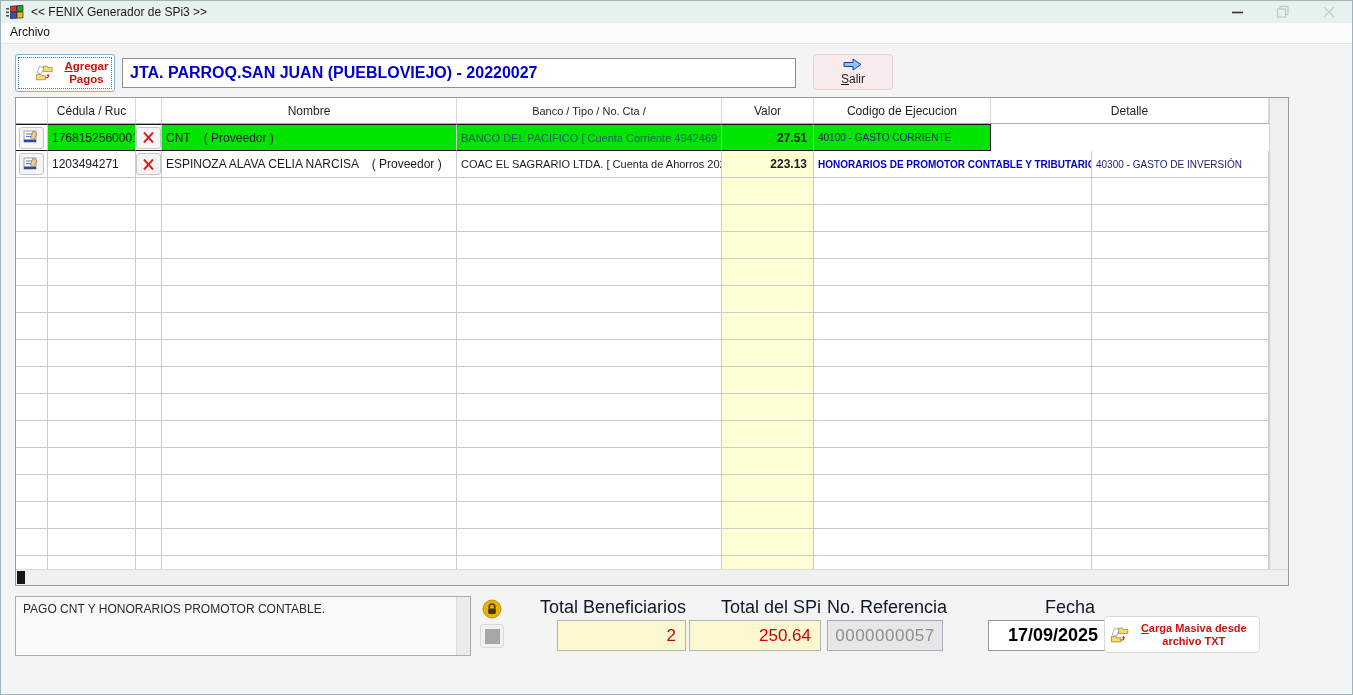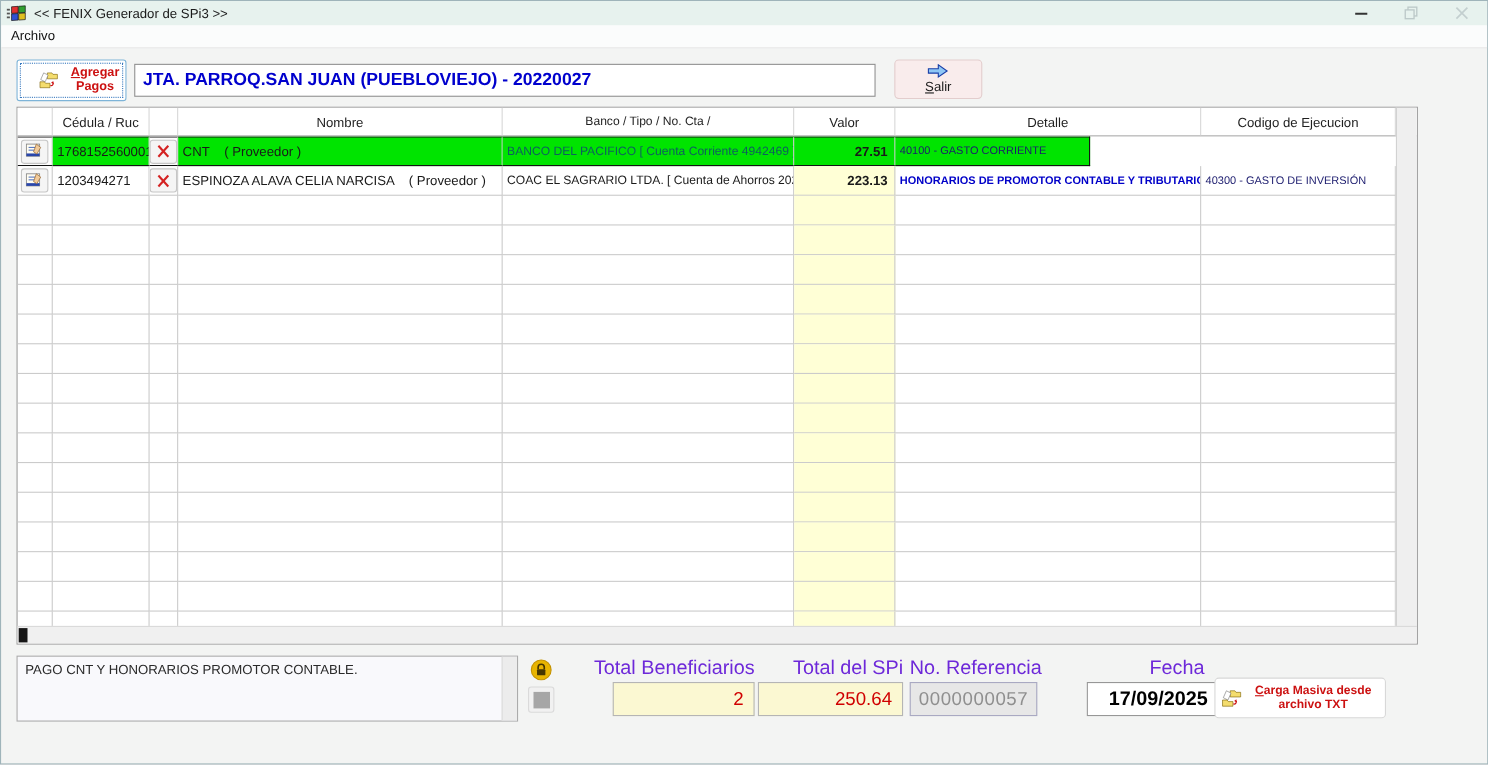--- a/index.html
+++ b/index.html
@@ -46,21 +46,21 @@
   .h-scroll { position:absolute; left:0; right:0; bottom:0; height:16px; background:#f0f0f0; border-top:1px solid #dadada; }
   .h-thumb { position:absolute; left:1px; top:1px; bottom:1px; width:8px; background:#161616; }
 
   
   .note-box { position:absolute; left:14px; top:595px; width:456px; height:60px; background:#f9f9fc; border:1px solid #ababab; font-size:12px; color:#2a2a2a; padding:5px 20px 5px 7px; overflow:hidden; }
   .note-scroll { position:absolute; top:0; right:0; bottom:0; width:14px; background:#ececec; border-left:1px solid #dcdcdc; }
   .lock-wrap { position:absolute; left:481px; top:598px; width:20px; height:20px; cursor:pointer; }
   .gray-btn { position:absolute; left:479px; top:623px; width:24px; height:24px; background:#f1f1f1; border:1px solid #dadada; border-radius:3px; display:flex; align-items:center; justify-content:center; cursor:pointer; }
   .gray-btn .sq { width:15px; height:15px; background:#a6a6a6; }
 
-  .f-label { position:absolute; top:596px; font-size:18px; color:#6d28d9; white-space:nowrap; }
+  .f-label { position:absolute; top:596px; font-size:18px; color:#0f172a; white-space:nowrap; }
   .f-box { position:absolute; top:619px; height:31px; font-size:17px; display:flex; align-items:center; border:1px solid #b5b5b5; }
   .lbl-benef { left:505px; width:180px; text-align:right; }
   .lbl-spi  { left:660px; width:160px; text-align:right; }
   .lbl-ref  { left:826px; width:160px; text-align:left; }
   .lbl-fecha{ left:944px; width:150px; text-align:right; }
   .box-benef { left:556px; width:129px; background:#fbf8d2; color:#d00000; justify-content:flex-end; padding-right:9px; }
   .box-spi   { left:688px; width:132px; background:#fbf8d2; color:#d00000; justify-content:flex-end; padding-right:9px; }
   .box-ref   { left:826px; width:116px; background:#e7e7e7; border:1px solid #a9a9c2; color:#8f8f8f; justify-content:center; letter-spacing:0.5px; }
   .box-fecha { left:965px; width:130px; background:#fff; border:1px solid #979797; color:#000; font-weight:bold; justify-content:center; font-size:18px;margin-left:22px; }
 
@@ -132,22 +132,22 @@
   </button>
 
   <div class="grid">
     <div class="grid-header">
       <div class="hcell c0"></div>
       <div class="hcell c1">Cédula / Ruc</div>
       <div class="hcell c2"></div>
       <div class="hcell c3">Nombre</div>
       <div class="hcell c4">Banco / Tipo / No. Cta /</div>
       <div class="hcell c5">Valor</div>
+      <div class="hcell c7">Codigo de Ejecucion</div>
       <div class="hcell c6">Detalle</div>
-      <div class="hcell c7">Codigo de Ejecucion</div>
     </div>
     <div class="grid-body" id="grid-body">
         <div class="grid-row selected">
           <div class="cell c0 btn-cell"><div class="mini-btn"><svg width="17" height="15" viewBox="0 0 17 15">
                 <rect x="1" y="1" width="12" height="11" fill="#fffdf2" stroke="#8a8a8a" stroke-width="0.8"></rect>
                 <line x1="3" y1="4" x2="11" y2="4" stroke="#4466bb" stroke-width="0.9"></line>
                 <line x1="3" y1="6.5" x2="11" y2="6.5" stroke="#4466bb" stroke-width="0.9"></line>
                 <rect x="1" y="9.5" width="12" height="2.5" fill="#2a46aa"></rect>
                 <path d="M10 1 l4 3 -3.5 6 -3 -2 z" fill="#f2cb9a" stroke="#9c6d3a" stroke-width="0.7"></path>
               </svg></div></div>

